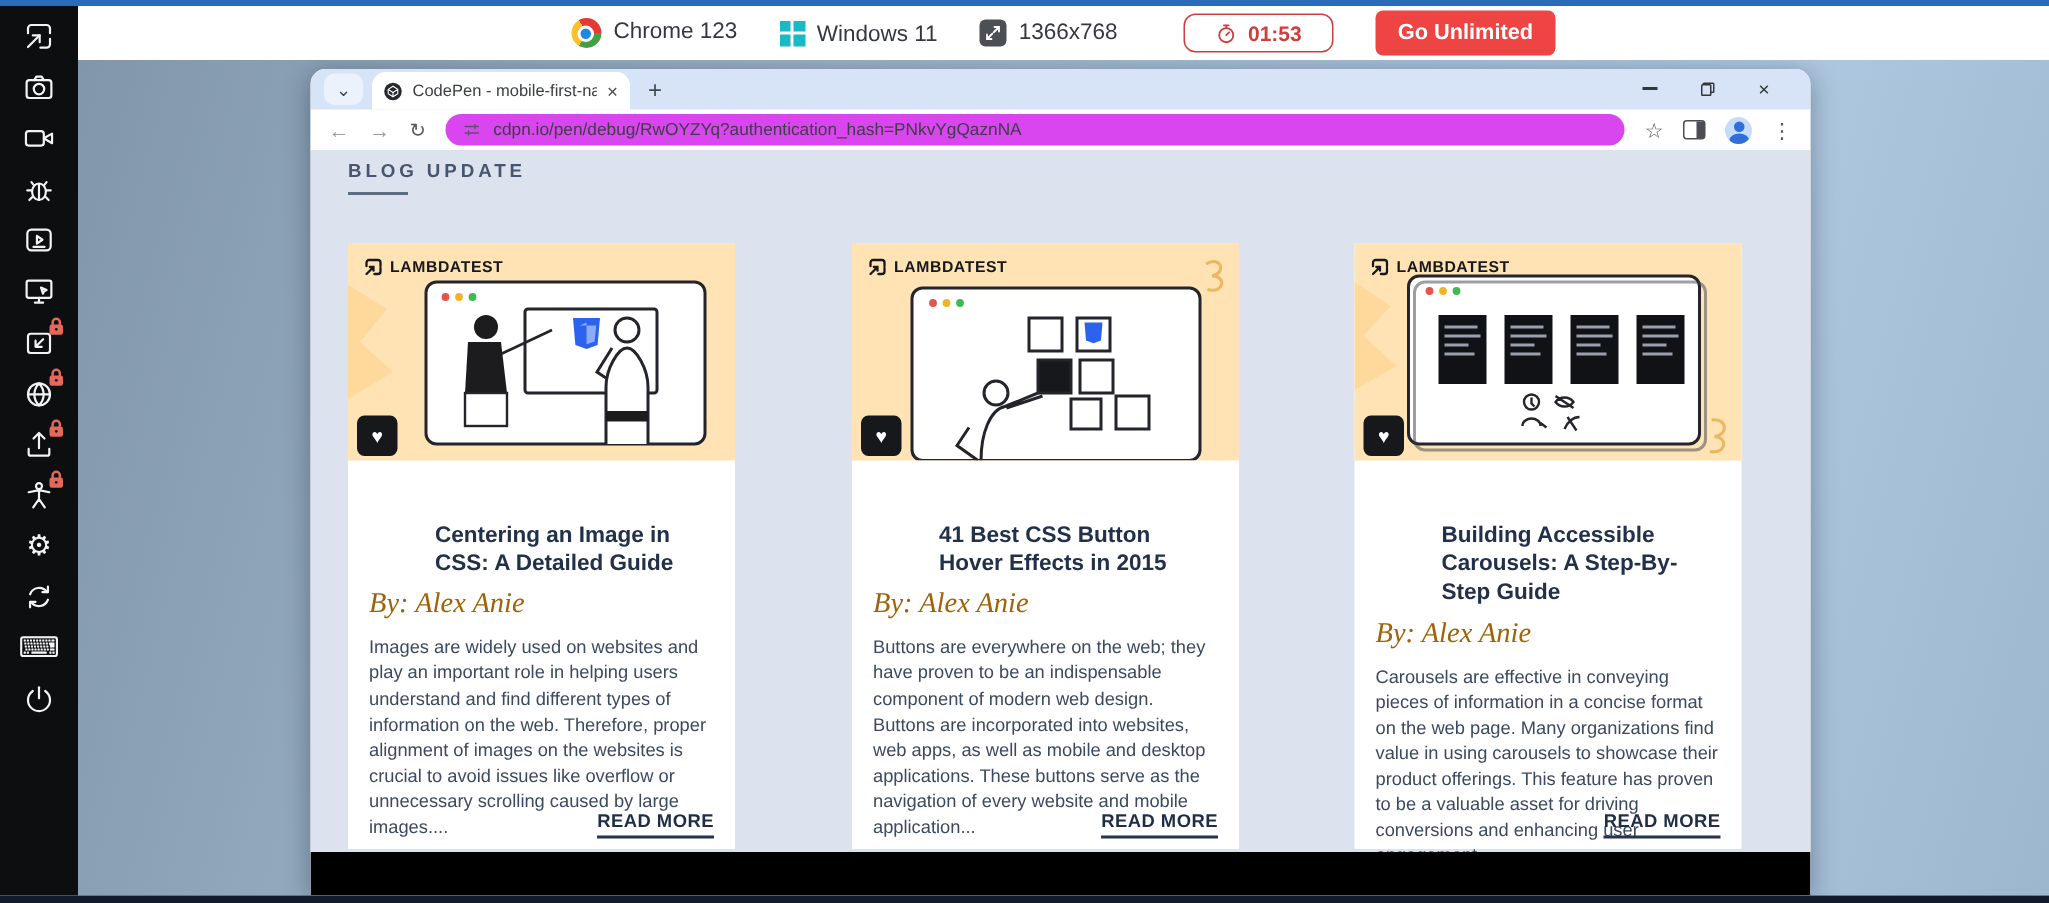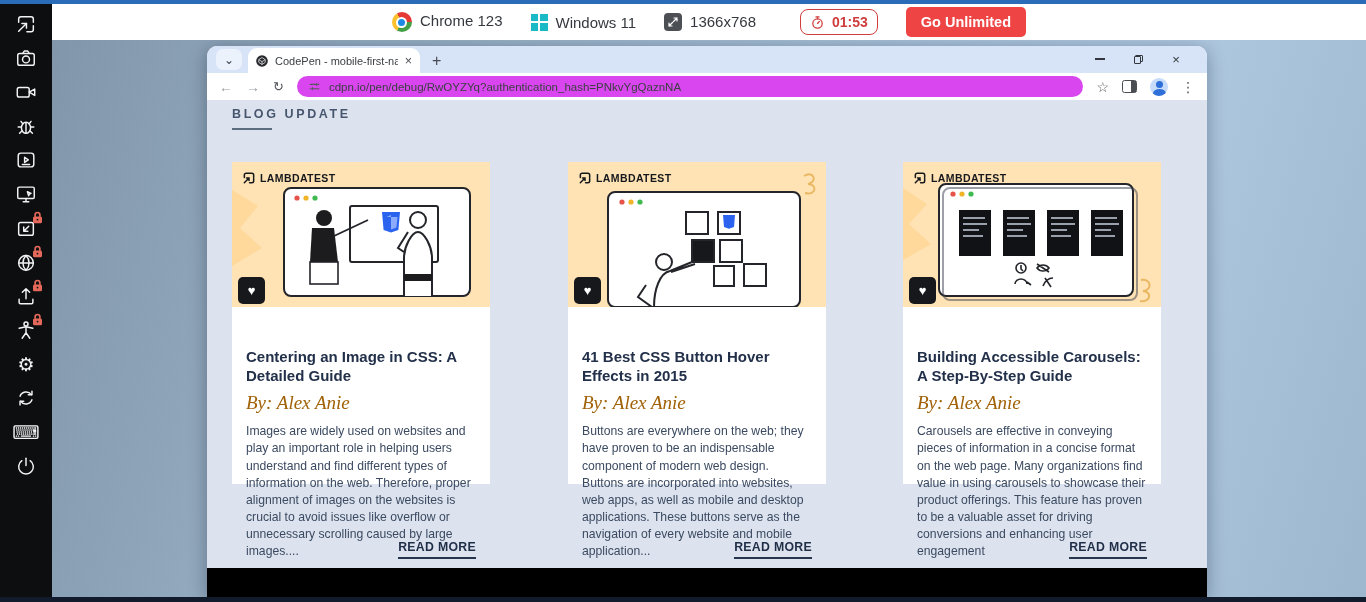--- a/index.html
+++ b/index.html
@@ -22,21 +22,21 @@
   .tb-item { display:flex; gap:8px; }
   .chrome-icon { width:20px; height:20px; border-radius:50%;
        background:conic-gradient(from 210deg, #fbc02d 0 120deg, #e53935 0 240deg, #43a047 0 360deg);
        position:relative; }
   .chrome-icon::before { content:""; position:absolute; left:4.5px; top:4.5px; width:11px; height:11px; border-radius:50%; background:#fff; }
   .chrome-icon::after  { content:""; position:absolute; left:6.5px; top:6.5px; width:7px; height:7px; border-radius:50%; background:#1e88e5; }
   .win-icon { width:17px; height:17px; display:grid; grid-template-columns:1fr 1fr; grid-template-rows:1fr 1fr; gap:1.5px; }
   .win-icon i { background:#19b9c6; }
   .res-icon { width:18px; height:18px; background:#4c4f54; border-radius:4px; display:flex; align-items:center; justify-content:center; }
   .timer-pill { display:flex; align-items:center; gap:7px; border:1.6px solid #cf3d3d; border-radius:8px;
-                padding:4px 9px; color:#cf3d3d; font-weight:700; font-size:14px;margin-left:16px; }
+                padding:4px 20px; color:#cf3d3d; font-weight:700; font-size:14px;margin-left:16px; }
   .go-btn { background:#ef4444; color:#fff; font-weight:700; font-size:14.5px; padding:7px 15px; border-radius:5px; }
 
   .wallpaper { position:absolute; left:52px; top:40px; right:0; bottom:5px;
                background:linear-gradient(105deg,#8196aa 0%,#94abc0 22%,#a6bfd6 55%,#aec8e0 78%,#9db7cf 100%); }
 
   
   .window { position:absolute; left:207px; top:46px; width:1000px; height:551px; border-radius:10px 10px 0 0;
             overflow:hidden; box-shadow:0 3px 18px rgba(10,20,40,.35); background:#fff; }
   .tabstrip { position:relative; height:27px; background:#d7e3f7; display:flex; align-items:flex-end; }
   .tab-chevron { width:26px; height:21px; margin:0 0 3px 9px; background:#ecf2fc; border-radius:7px;
@@ -69,30 +69,30 @@
 
   
   .viewport { position:absolute; left:0; top:54px; width:1000px; height:497px; background:#dce3ee; }
   .section-label { position:absolute; left:25px; top:7px; font-size:12.5px; font-weight:700;
                    letter-spacing:2.6px; color:#47566e; }
   .section-underline { position:absolute; left:25px; top:28px; width:40px; height:2px; background:#5d6d80; }
   .page-heading { position:absolute; right:47px; top:8px; font-family:"Liberation Serif",serif;
                   font-size:23px; color:#16233a; }
   .page-heading em { margin-left:6px; }
 
-  .card { position:absolute; top:62px; width:258px; height:322px; background:#fff; }
+  .card { position:absolute; top:62px; width:258px; height:404px; background:#fff; }
   .card1 { left:25px; } .card2 { left:361px; } .card3 { left:696px; }
   .card-img { position:relative; width:258px; height:145px; background:#ffe3b4; overflow:hidden; }
   .card-img > svg.illus { position:absolute; inset:0; }
   .brand { position:absolute; left:10px; top:9px; display:flex; align-items:center; gap:4px;
            font-weight:700; font-size:10.5px; letter-spacing:.4px; color:#16181d; }
   .heart-btn { position:absolute; left:6px; bottom:3px; width:27px; height:27px; background:#17181c;
                border-radius:5px; color:#fff; display:flex; align-items:center; justify-content:center; font-size:13px; }
   .card-body { position:relative; padding:40px 14px 0 14px; height:261px; }
-  .card-title { font-size:15px; font-weight:700; color:#22304a; line-height:1.28; }
+  .card-title { font-size:15px; font-weight:700; color:#22304a; line-height:1.28;margin-left:44px; }
   .card-author { font-family:"Liberation Serif",serif; font-style:italic; font-size:19px; color:#a16207; margin:7px 0 9px; }
   .card-text { font-size:12.2px; color:#3b4a61; line-height:1.4; }
   .read-more { position:absolute; right:14px; bottom:9px; font-size:12.3px; font-weight:700; color:#1f2d47;
                padding-bottom:3px; border-bottom:2px solid #26344d; letter-spacing:.3px;text-align:right; }
   .page-footer { position:absolute; left:0; top:468px; width:1000px; height:29px; background:#000; }
 </style>
 </head>
 <body>
 
 <div id="stage">

